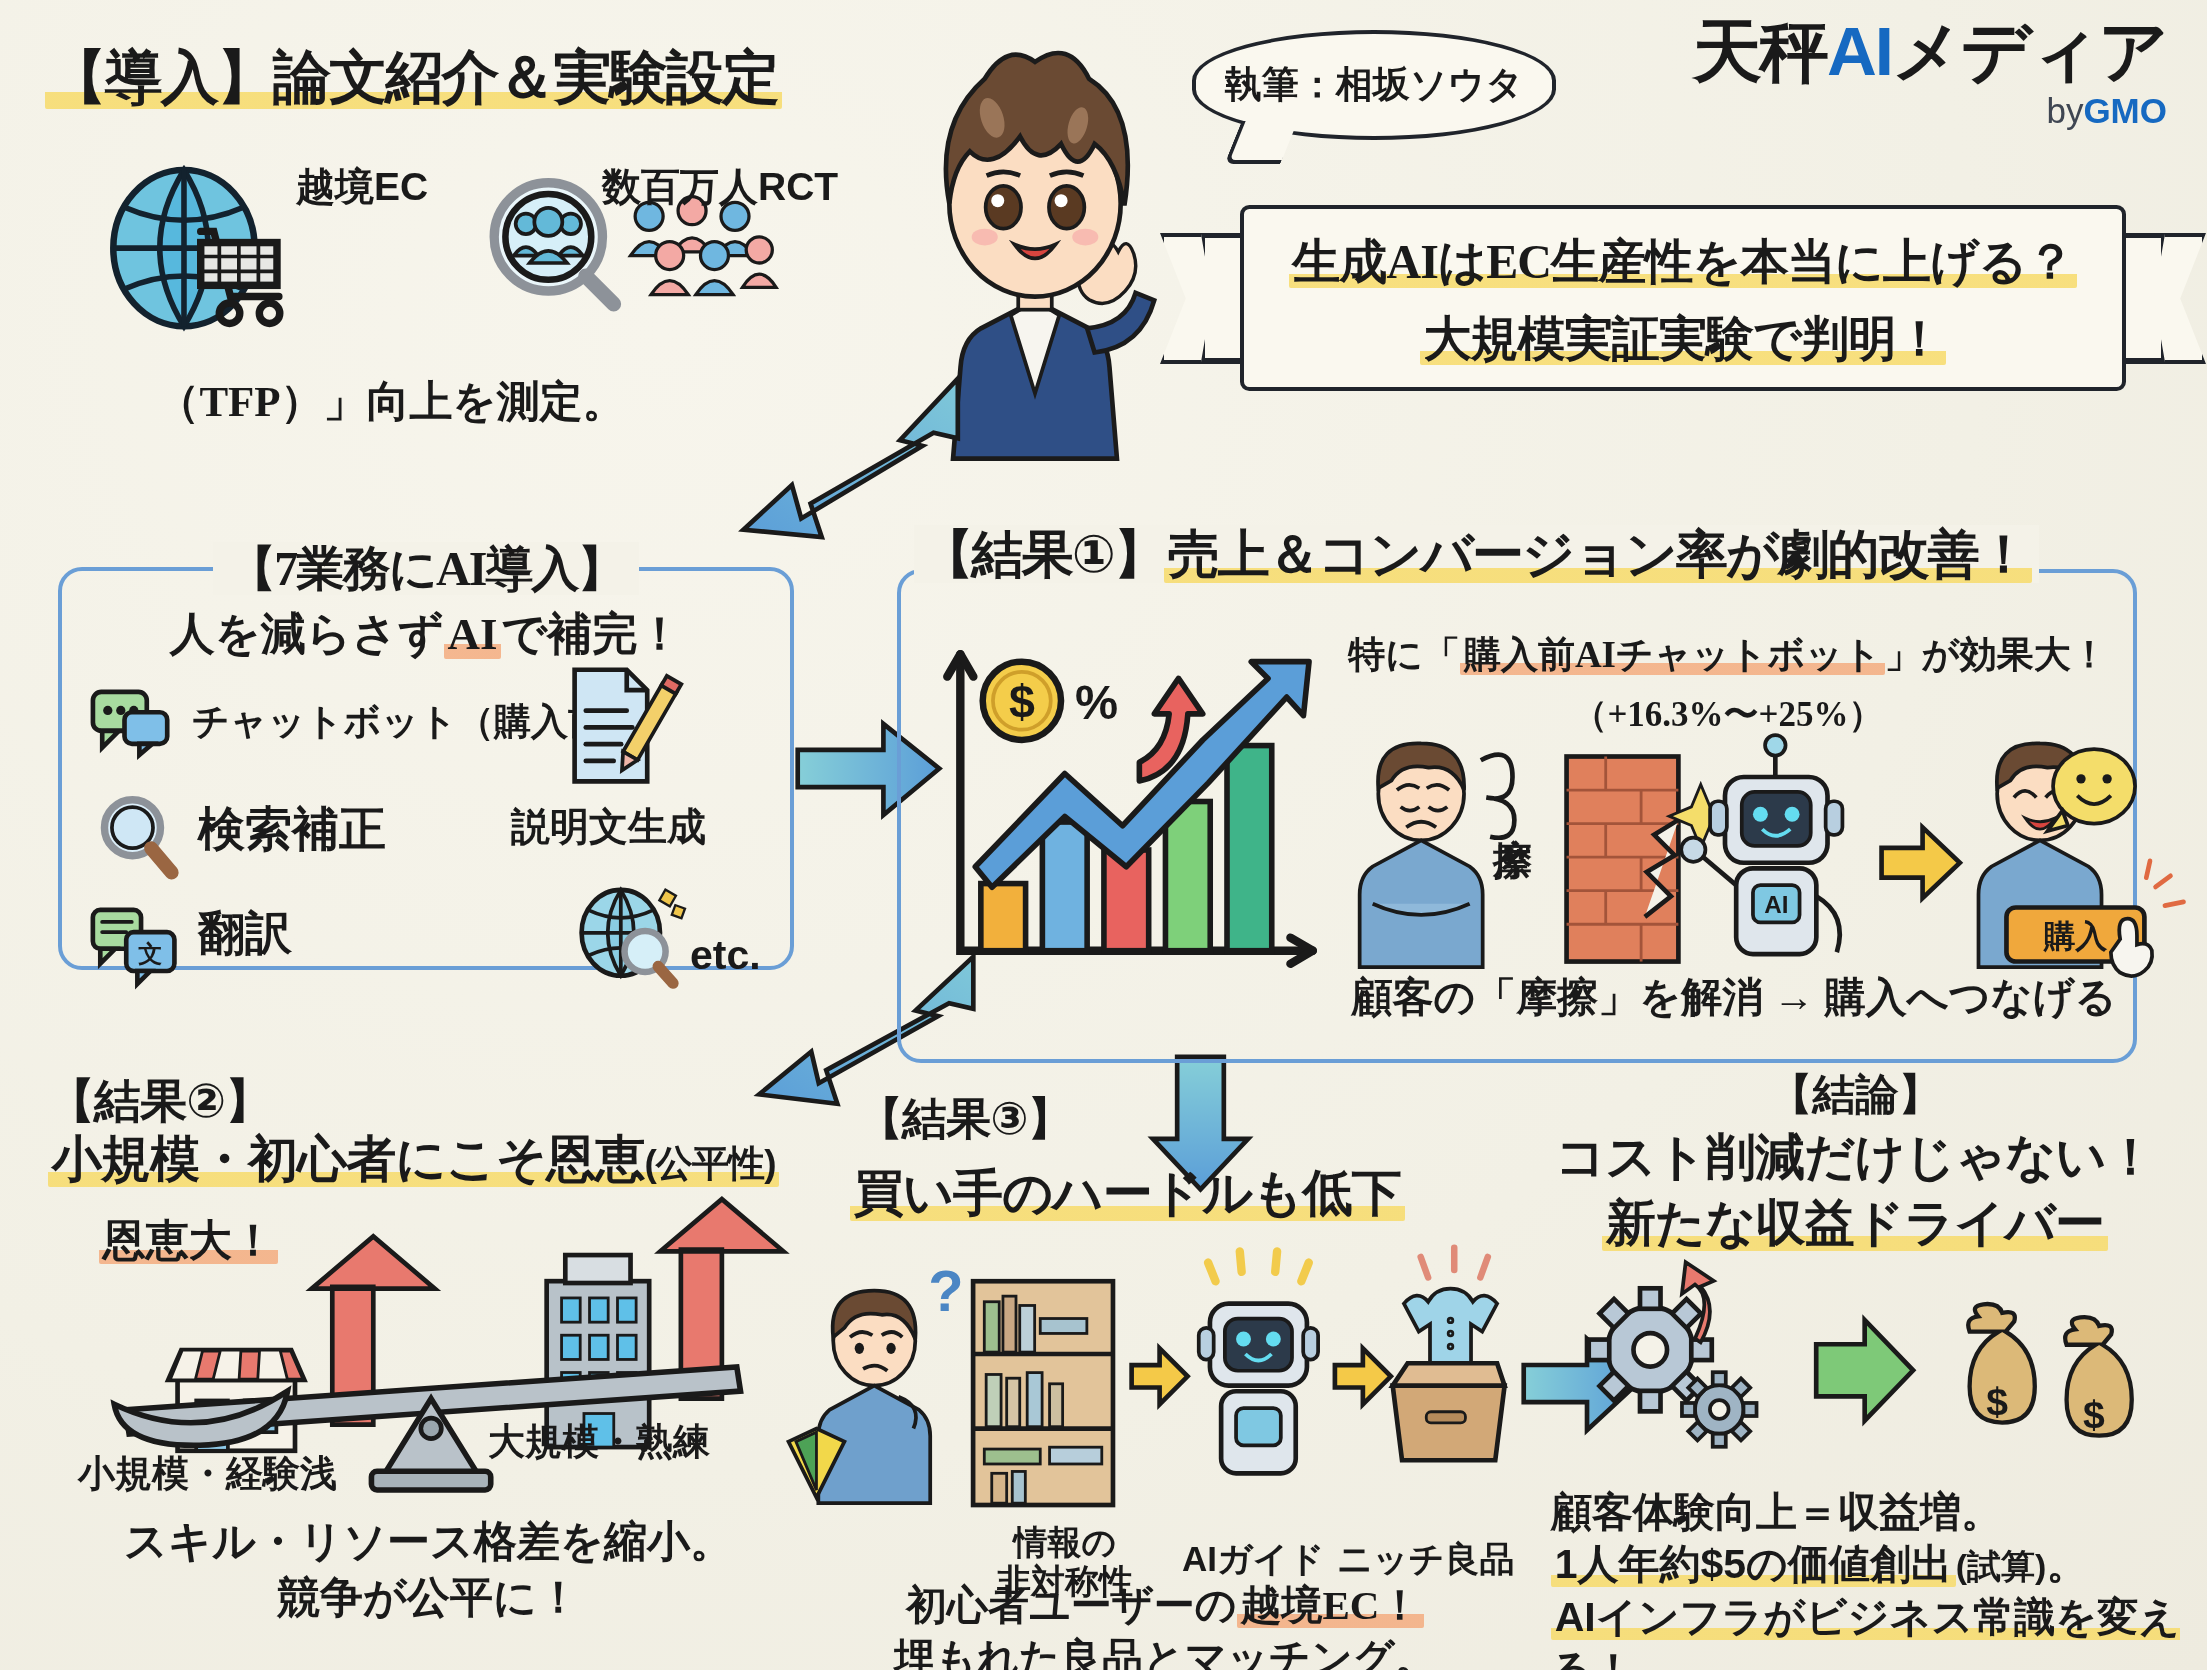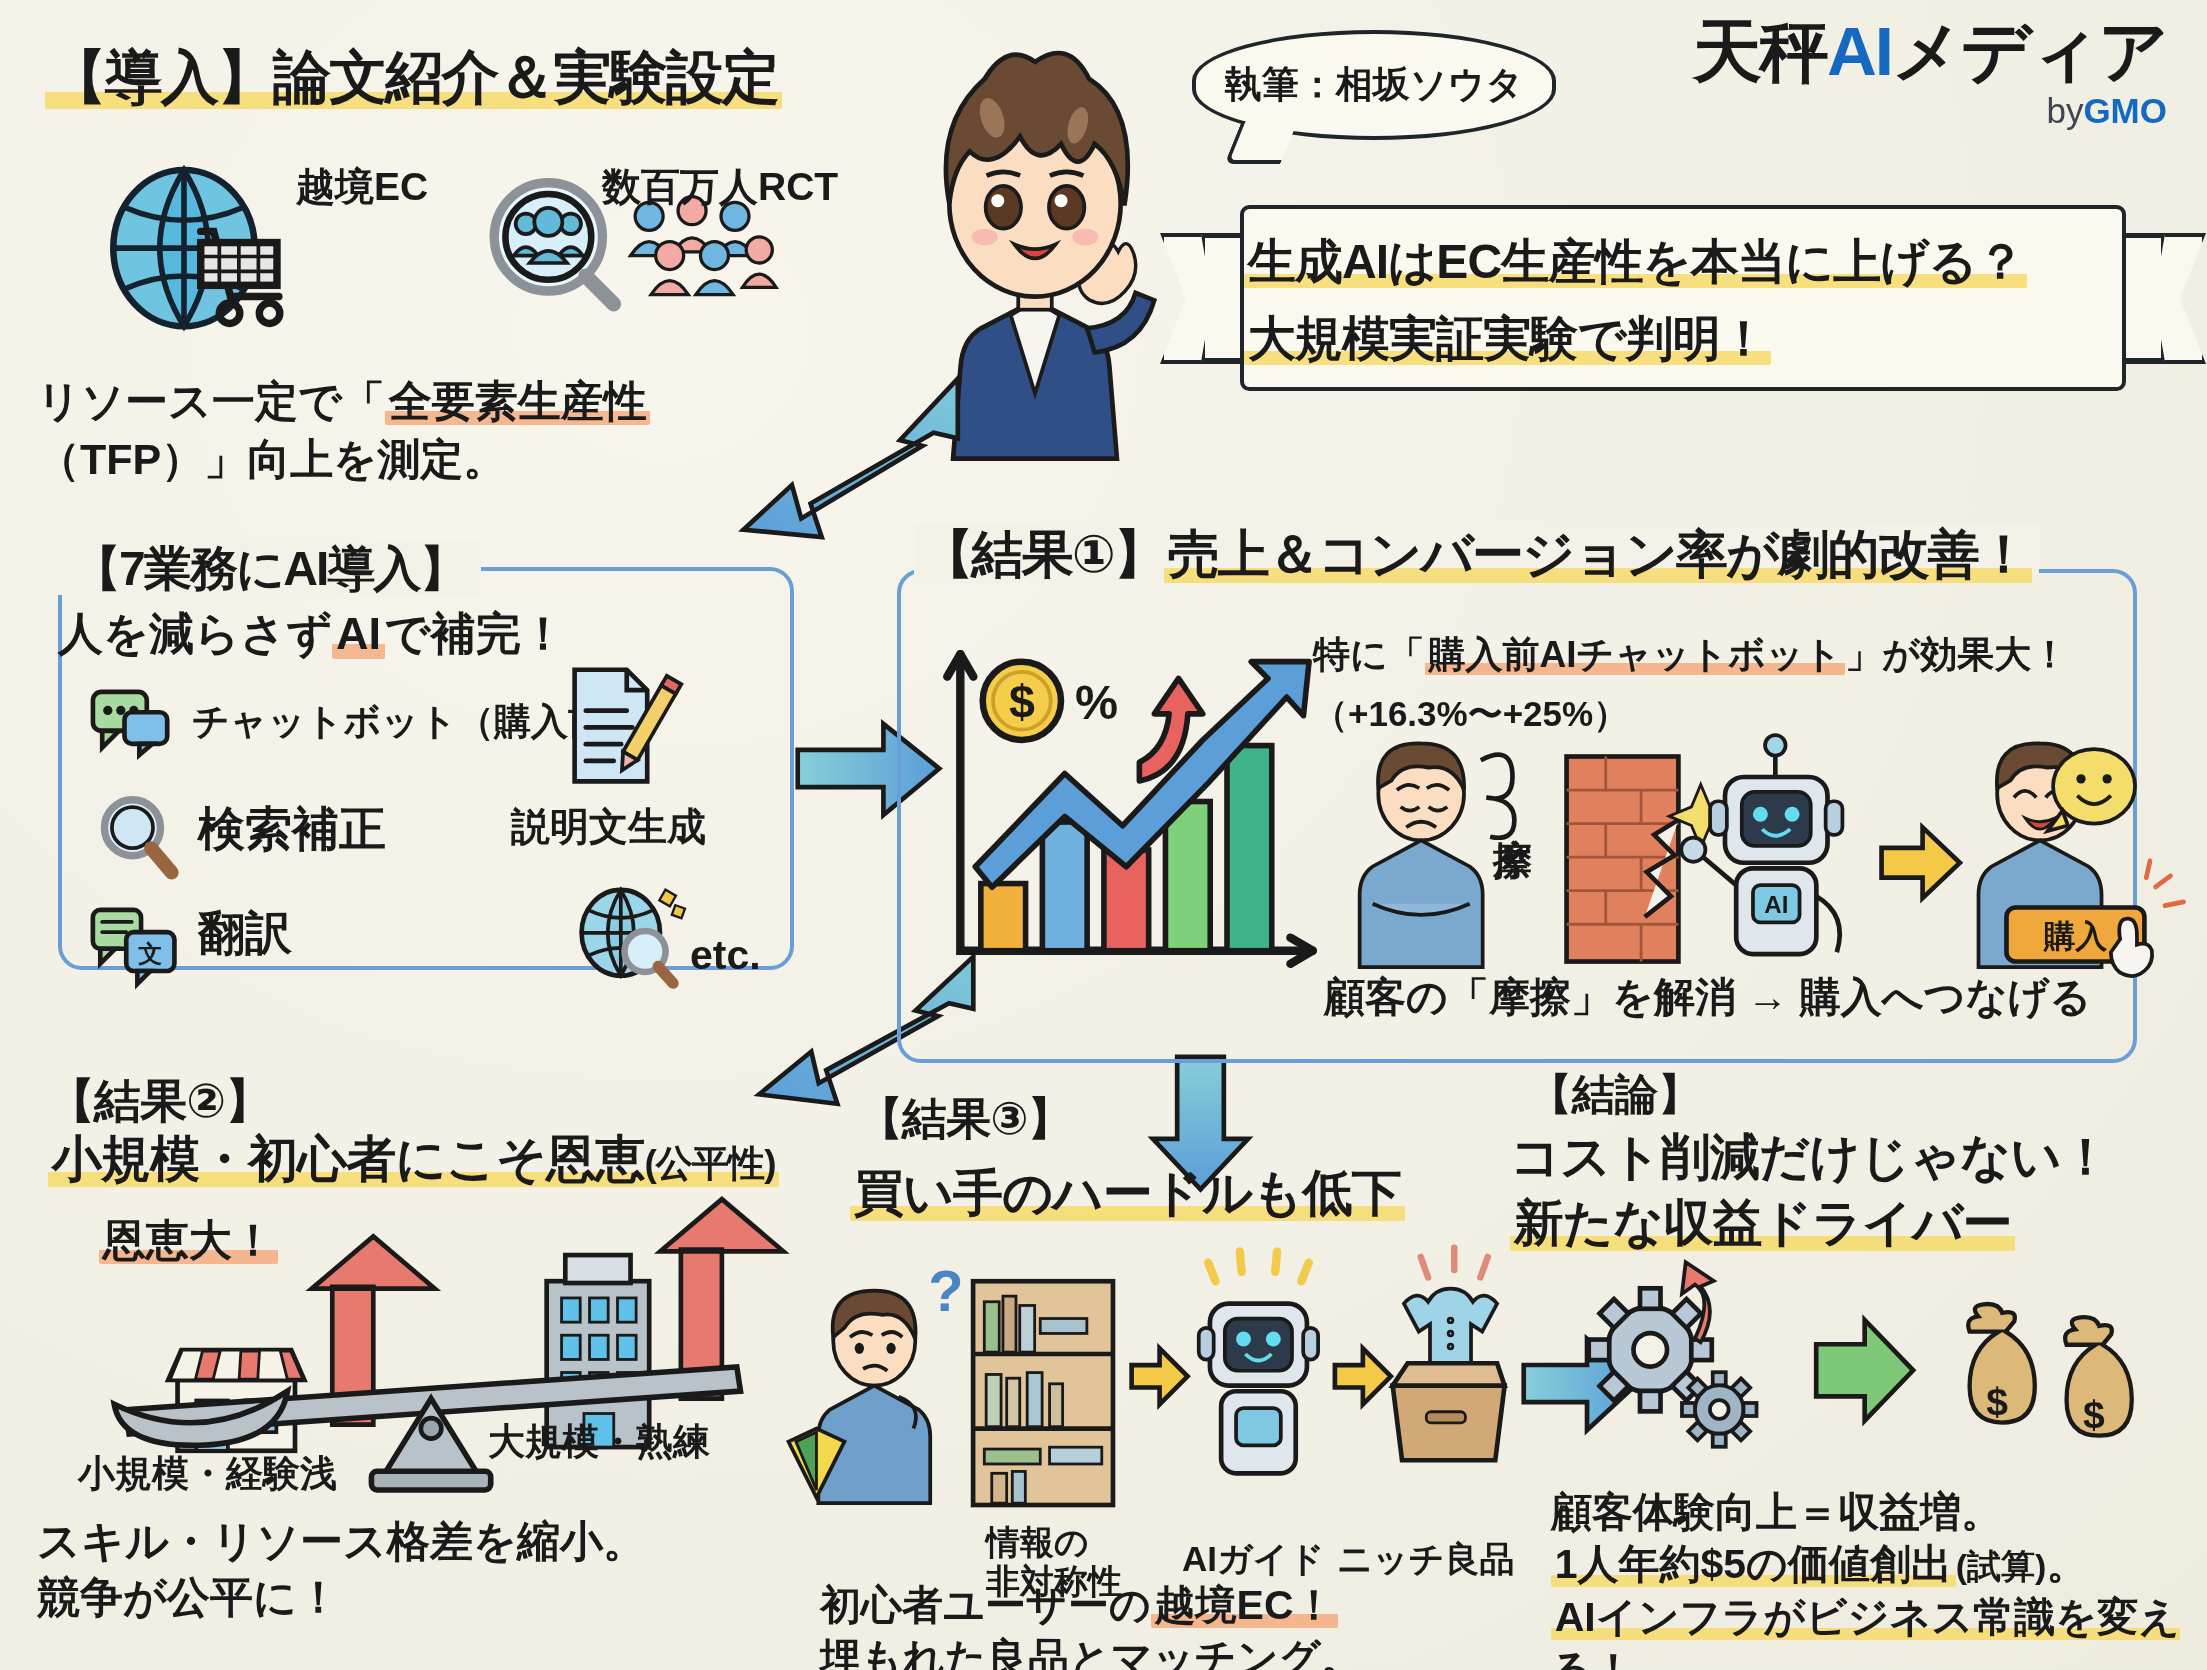--- a/index.html
+++ b/index.html
@@ -40,21 +40,21 @@
   .ribbon:after{right:-43px;clip-path:polygon(0 0,100% 0,74% 50%,100% 100%,0 100%);}
   .bubble{
     border:4.7px solid #20242b;border-radius:50%/46%;background:#faf8ef;
     display:flex;align-items:center;justify-content:center;box-sizing:border-box;
   }
   .bubble-tail{
     position:absolute;left:37px;bottom:-28px;width:52px;height:39px;
     background:#faf8ef;border-left:4.7px solid #20242b;border-bottom:4.7px solid #20242b;
     transform:skewX(-22deg);border-bottom-left-radius:9.3px;
   }
-  .center{text-align:left;}
+  .center{text-align:center;font-family:Liberation Serif, serif;}
   .brand-ai{color:#1669c1;}
   .bygmo{color:#1669c1;font-weight:700;}
   .bygmo .by{color:#3f4652;font-weight:400;}
   svg{display:block;overflow:visible;}
 </style>
 </head>
 <body>
 
 <div class="board">
 
@@ -177,21 +177,20 @@
         <circle cx="248" cy="82" r="15" fill="#6fb7e0"></circle>
           <path d="M228 124 q20 -30 40 0 z" fill="#6fb7e0"></path>
         <circle cx="296" cy="76" r="14" fill="#f3a9a4"></circle>
           <path d="M278 116 q18 -28 36 0 z" fill="#f3a9a4"></path>
       </g>
     </svg>
   </div>
   <div class="abs" style="left:602px;top:160px;font-size:39px;font-weight:700;">数百万人RCT</div>
 
   <div class="abs center" style="left:37px;top:373px;width:708px;font-size:43px;font-weight:700;line-height:1.34;">
-    <div><span>リソース一定で「</span><span class="hl-o">全要素生産性</span></div>
     <div>（TFP）」向上を測定。</div>
   </div>
 
   <div class="abs blue-box" style="left:58px;top:567px;width:736px;height:403px;"></div>
 
   <div class="abs center" style="left:58px;top:537px;width:736px;">
     <span style="background:#f4f2e8;padding:0 15px;font-size:48px;font-weight:700;letter-spacing:-1.9px;">【7業務にAI導入】</span>
   </div>
   <div class="abs center" style="left:58px;top:604px;width:736px;font-size:45px;font-weight:700;">
     <span>人を減らさず</span><span class="hl-o">AI</span><span>で補完！</span>

